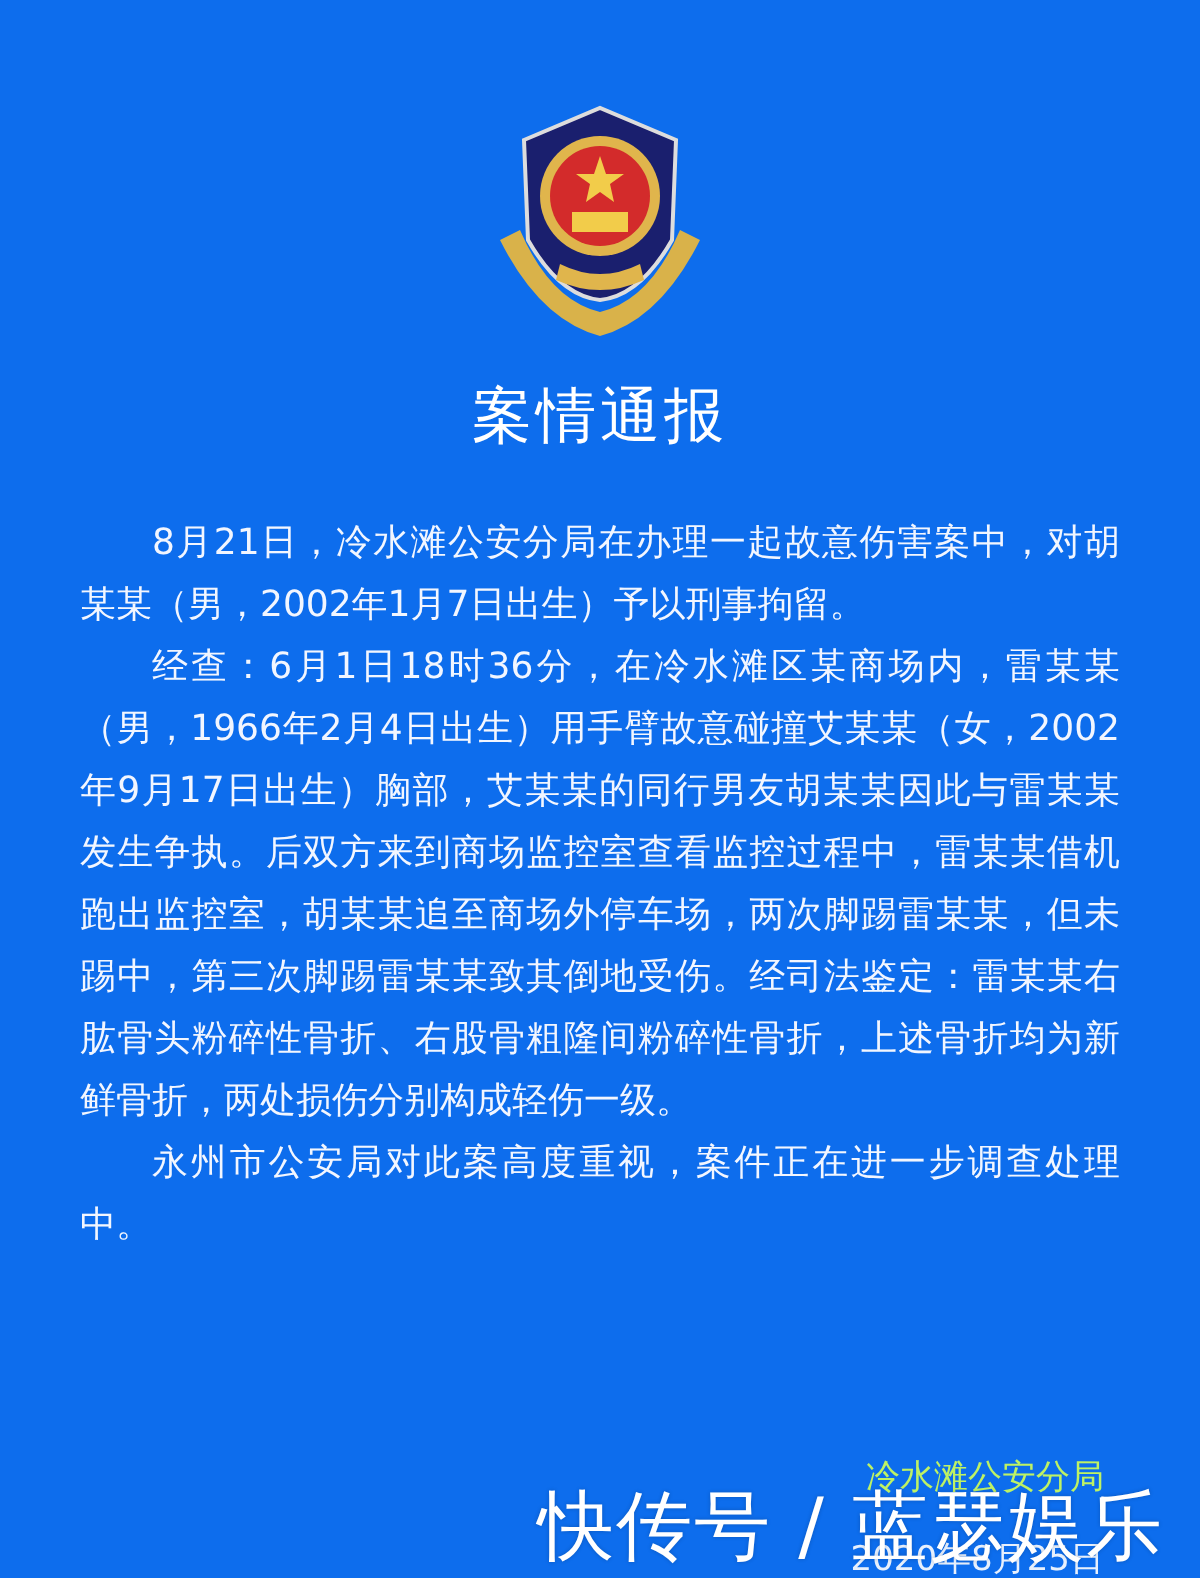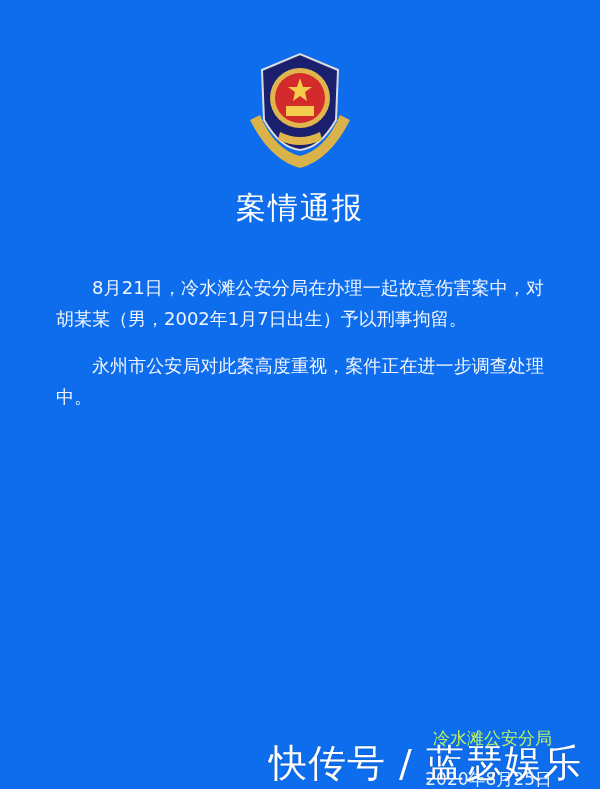--- a/index.html
+++ b/index.html
@@ -1,21 +1,21 @@
 <!DOCTYPE html>
 <html><head>
 <meta charset="utf-8">
 <style>
   html, body { margin:0; padding:0; }
   body { width:600px; height:789px; background:#0d6ded; overflow:hidden; position:relative;
          font-family:"DejaVu Sans","Liberation Sans",sans-serif; color:#f2f6ff; }
   .emblem { position:absolute; left:240px; top:50px; width:120px; height:120px; }
   .title { position:absolute; top:188px; left:0; width:600px; text-align:center; font-size:30px; letter-spacing:2px; color:#ffffff; }
   .body { position:absolute; left:40px; top:256px; width:520px; font-size:18px; line-height:31px; color:#f2f6ff; }
-  .body p { margin:16px; text-indent:36px; text-align:justify; }
+  .body p { margin:0; text-indent:36px; text-align:justify; }
   .sig { position:absolute; right:48px; top:727px; font-size:17px; color:#bef264; }
   .date { position:absolute; right:48px; top:768px; font-size:17px; color:#ffffff; opacity:0.9; }
   .wm { position:absolute; left:246px; top:738px; font-size:38px; color:#ffffff; letter-spacing:1px; text-shadow:0 0 2px rgba(0,0,0,0.2);margin-left:23px; }
 </style>
 </head>
 <body>
 
 <div class="emblem">
   <svg width="120" height="120" viewBox="0 0 120 120">
     <path d="M10 70 Q30 110 60 118 Q90 110 110 70 L100 65 Q85 100 60 106 Q35 100 20 65 Z" fill="#d9b24a"></path>
@@ -25,18 +25,19 @@
     <polygon points="60,28 63,37 72,37 65,42 67,51 60,46 53,51 55,42 48,37 57,37" fill="#f2cc4a"></polygon>
     <rect x="46" y="56" width="28" height="10" fill="#f2cc4a"></rect>
     <path d="M40 82 Q60 92 80 82 L82 90 Q60 100 38 90 Z" fill="#e0b54c"></path>
   </svg>
 </div>
 
 <div class="title">案情通报</div>
 
 <div class="body">
   <p>8月21日，冷水滩公安分局在办理一起故意伤害案中，对胡某某（男，2002年1月7日出生）予以刑事拘留。</p>
+  <p>经查：6月1日18时36分，在冷水滩区某商场内，雷某某（男，1966年2月4日出生）用手臂故意碰撞艾某某（女，2002年9月17日出生）胸部，艾某某的同行男友胡某某因此与雷某某发生争执。后双方来到商场监控室查看监控过程中，雷某某借机跑出监控室，胡某某追至商场外停车场，两次脚踢雷某某，但未踢中，第三次脚踢雷某某致其倒地受伤。经司法鉴定：雷某某右肱骨头粉碎性骨折、右股骨粗隆间粉碎性骨折，上述骨折均为新鲜骨折，两处损伤分别构成轻伤一级。</p>
   <p>永州市公安局对此案高度重视，案件正在进一步调查处理中。</p>
 </div>
 
 <div class="sig">冷水滩公安分局</div>
 <div class="date">2020年8月25日</div>
 <div class="wm">快传号 / 蓝瑟娱乐咖</div>
 
 </body></html>

